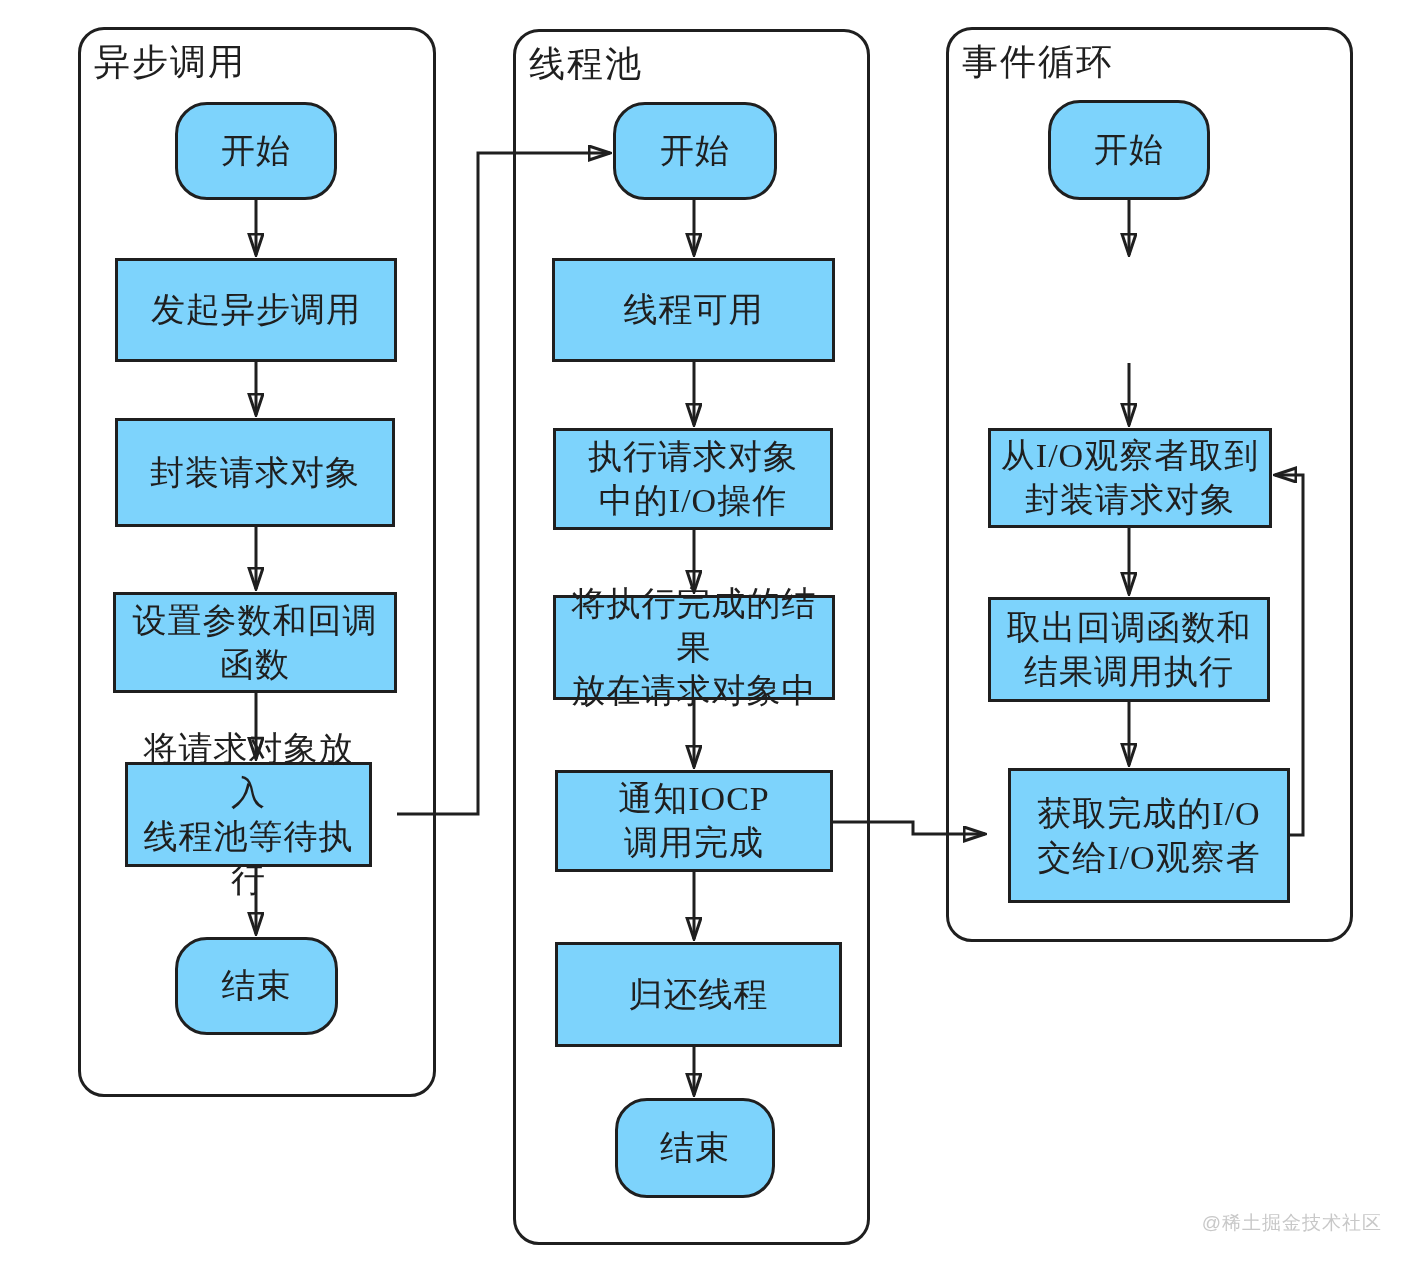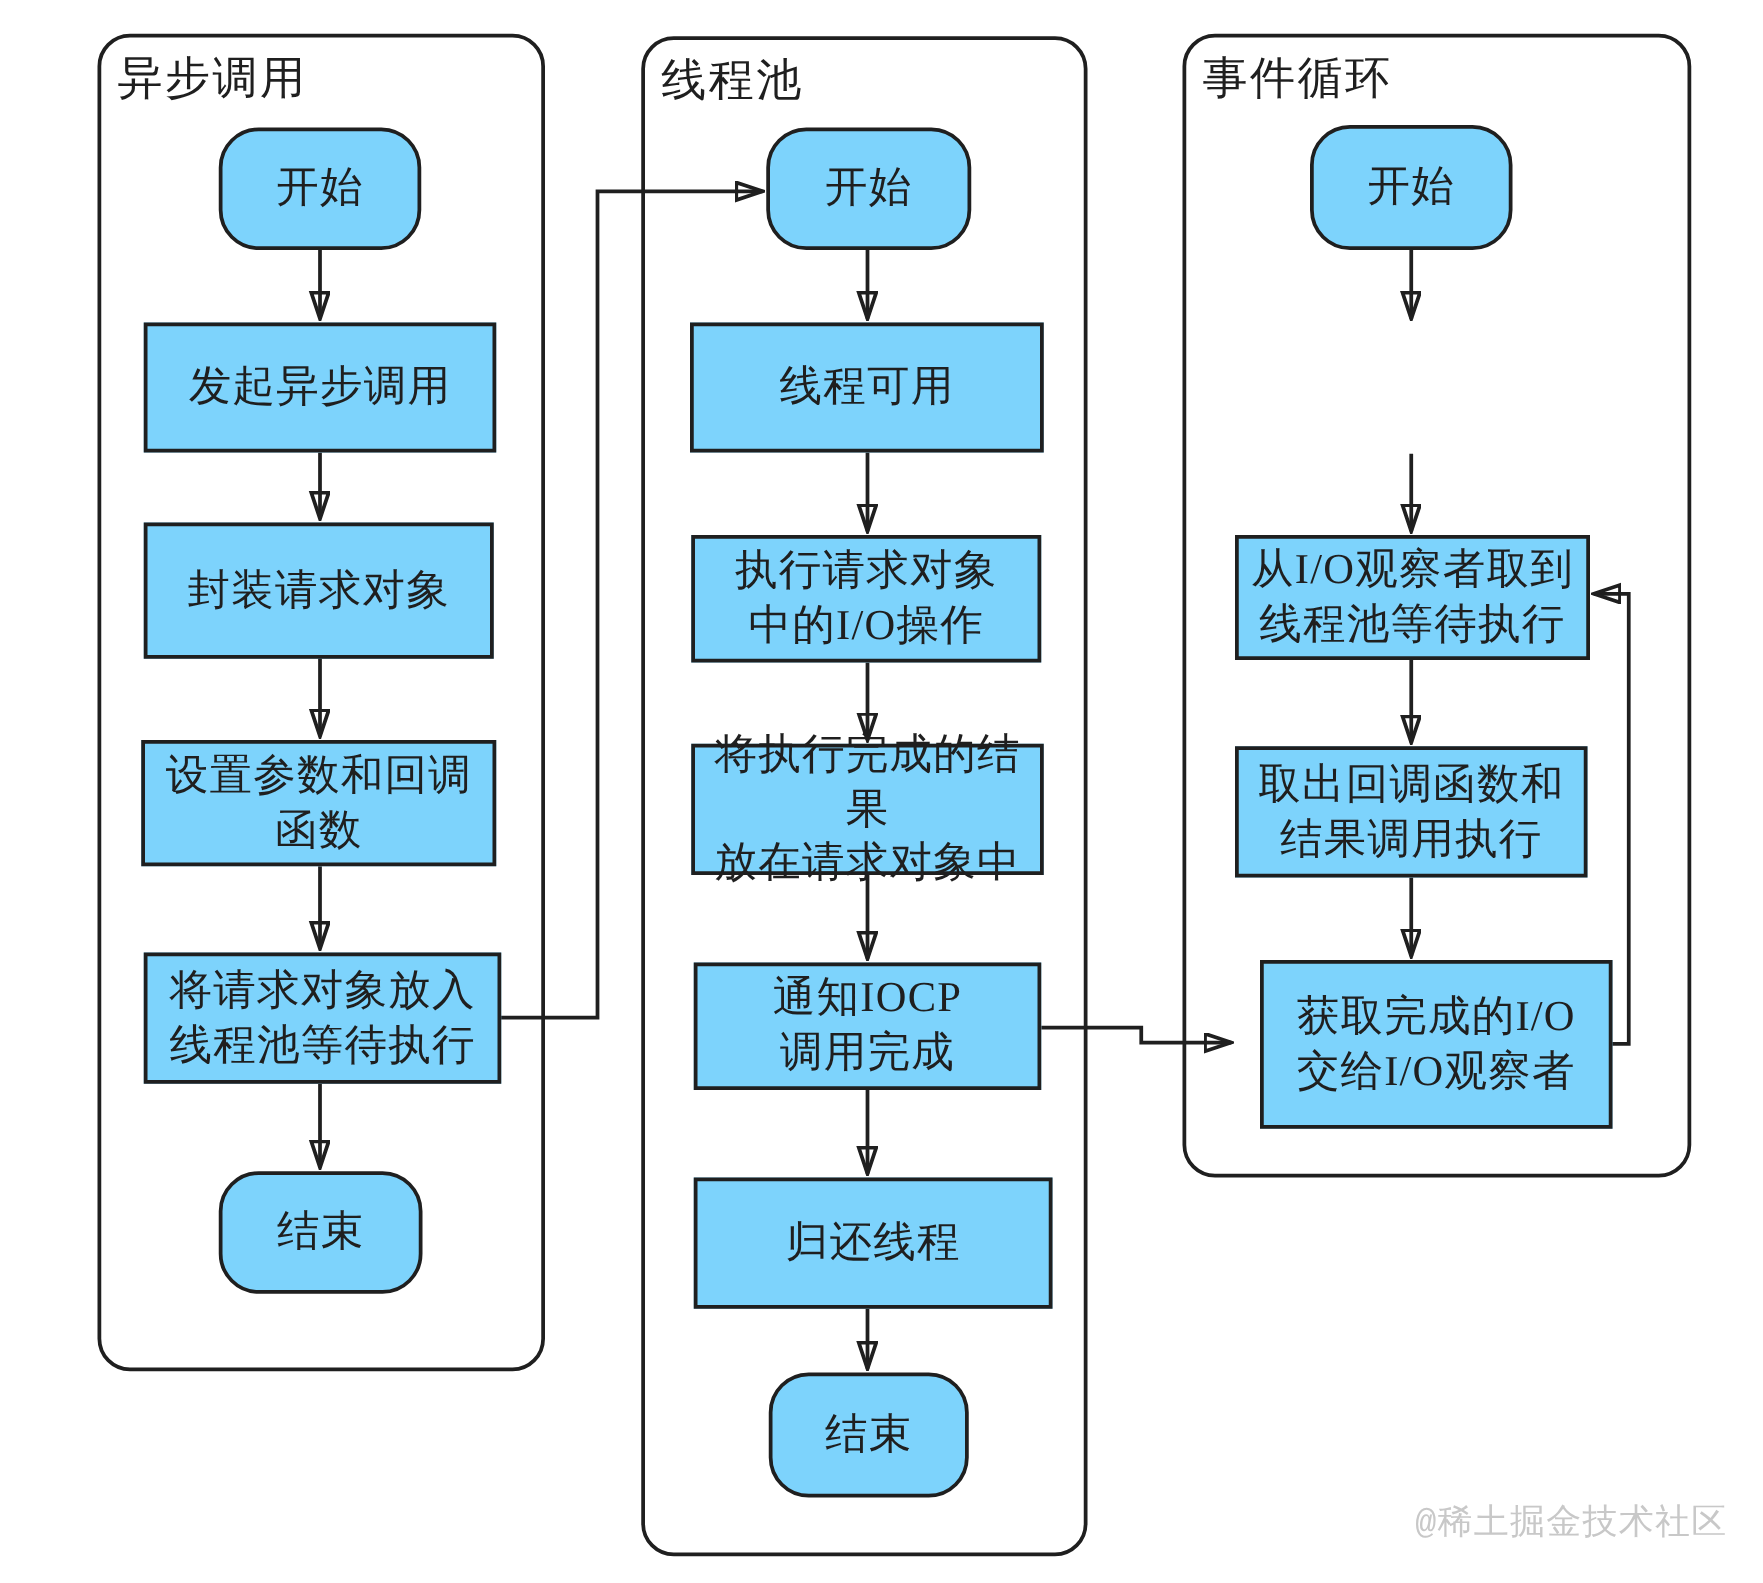--- a/index.html
+++ b/index.html
@@ -60,44 +60,44 @@
   }
   
   #lane-async   { left: 78px;  top: 27px; width: 358px; height: 1070px; }
   #lane-threads { left: 513px; top: 29px; width: 357px; height: 1216px; padding-left: 20px; }
   #lane-events  { left: 946px; top: 27px; width: 407px; height: 915px; }
   
   #c1-start { left: 175px; top: 102px; width: 162px; height: 98px; }
   #c1-n1    { left: 115px; top: 258px; width: 282px; height: 104px; }
   #c1-n2    { left: 115px; top: 418px; width: 280px; height: 109px; }
   #c1-n3    { left: 113px; top: 592px; width: 284px; height: 101px; }
-  #c1-n4    { left: 115px; top: 762px; width: 286px; height: 105px; font-family: Liberation Serif, serif; }
+  #c1-n4    { left: 125px; top: 762px; width: 247px; height: 105px; font-family: Liberation Serif, serif; }
   #c1-end   { left: 175px; top: 937px; width: 163px; height: 98px; }
   
   #c2-start { left: 613px; top: 102px; width: 164px; height: 98px; }
   #c2-n1    { left: 552px; top: 258px; width: 283px; height: 104px; }
   #c2-n2    { left: 553px; top: 428px; width: 280px; height: 102px; }
   #c2-n3    { left: 553px; top: 595px; width: 282px; height: 105px; }
   #c2-n4    { left: 555px; top: 770px; width: 278px; height: 102px; }
   #c2-n5    { left: 555px; top: 942px; width: 287px; height: 105px; }
   #c2-end   { left: 615px; top: 1098px; width: 160px; height: 100px; }
   
   #c3-start { left: 1048px; top: 100px; width: 162px; height: 100px; }
   #c3-n1    { left: 988px;  top: 258px; width: 282px; height: 105px; }
   #c3-n2    { left: 988px;  top: 428px; width: 284px; height: 100px; }
   #c3-n3    { left: 988px;  top: 597px; width: 282px; height: 105px; }
   #c3-n4    { left: 988px;  top: 768px; width: 282px; height: 135px; margin-left: 20px; }
   #watermark {
     position: absolute;
     right: 28px;
     bottom: 30px;
-    font-size: 28px;
+    font-size: 19px;
     color: #c8c8c8;
     letter-spacing: 1px;
-    font-family: Liberation Mono, monospace;
+    font-family: Liberation Sans, sans-serif;
   }
 </style>
 </head>
 <body>
 
 <div id="canvas">
 
   <svg id="arrows" width="1410" height="1266" viewBox="0 0 1410 1266">
     <defs>
       <marker id="arrow" markerWidth="24" markerHeight="18" refX="22" refY="8" orient="auto" markerUnits="userSpaceOnUse">
@@ -152,20 +152,20 @@
   <div class="node" id="c2-n4">通知IOCP
 调用完成</div>
   <div class="node" id="c2-n5">归还线程</div>
   <div class="node terminal" id="c2-end">结束</div>
 
   <div class="lane" id="lane-events">
     <div class="lane-title">事件循环</div>
   </div>
   <div class="node terminal" id="c3-start">开始</div>
   <div class="node" id="c3-n2">从I/O观察者取到
-线程池等待执行</div>
+封装请求对象</div>
   <div class="node" id="c3-n3">取出回调函数和
 结果调用执行</div>
   <div class="node" id="c3-n4">获取完成的I/O
 交给I/O观察者</div>
 
   <div id="watermark">@稀土掘金技术社区</div>
 </div>
 
 </body></html>

